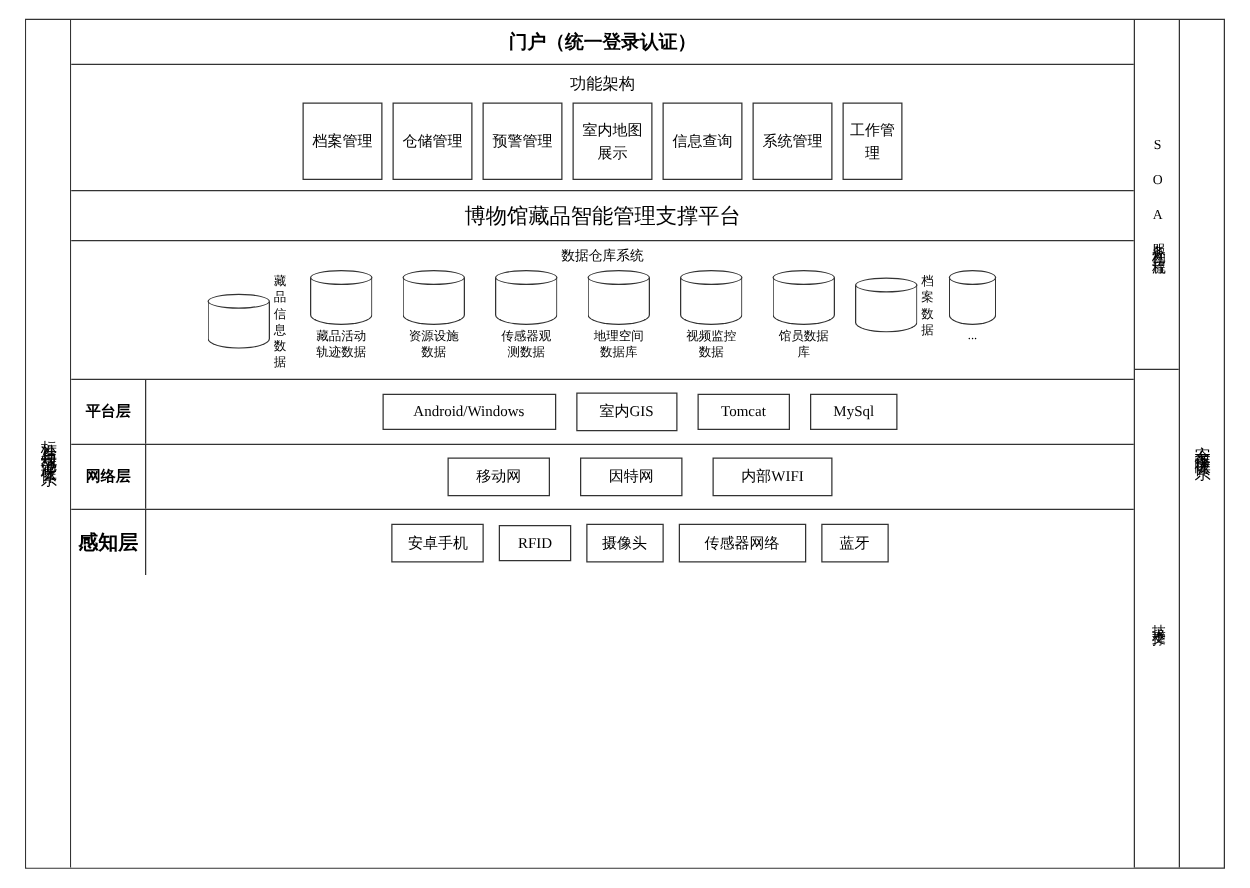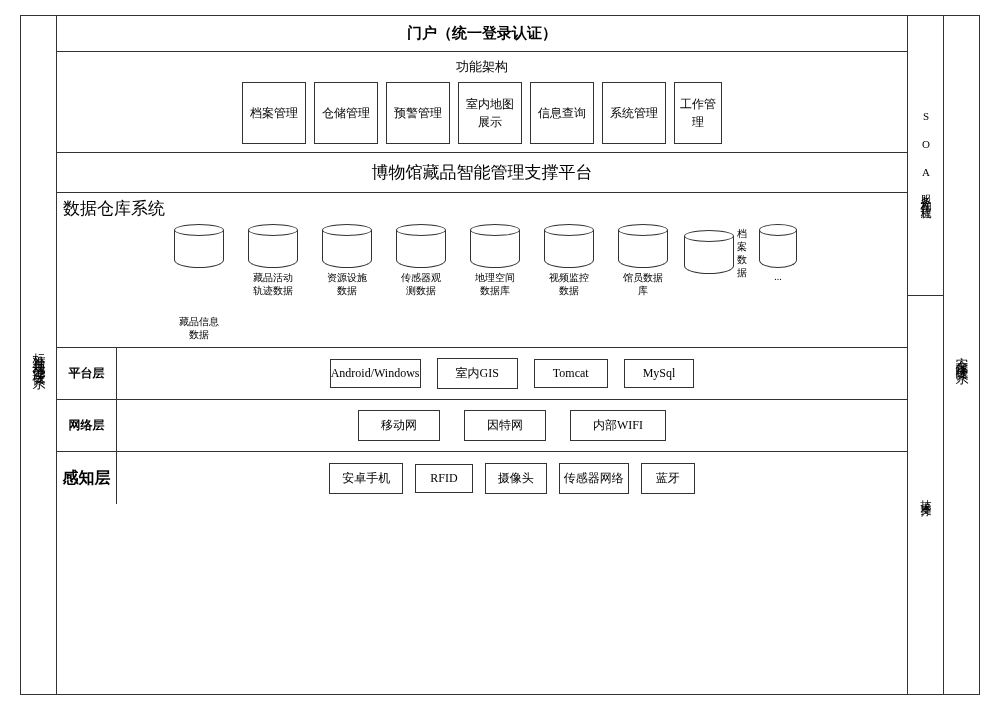--- a/index.html
+++ b/index.html
@@ -43,26 +43,26 @@
           <div style="border:1.5px solid #333; width:64px; min-height:62px; display:flex; align-items:center; justify-content:center; text-align:center; font-size:12px; padding:4px; font-family:'SimSun',serif; line-height:1.5;">系统管理</div>
           <div style="border:1.5px solid #333; width:48px; min-height:62px; display:flex; align-items:center; justify-content:center; text-align:center; font-size:12px; padding:4px; font-family:'SimSun',serif; line-height:1.5;">工作管理</div>
         </div>
       </div>
 
       <div style="border-bottom:1.5px solid #333; padding:8px; text-align:center; font-size:17px; font-family:'SimSun',serif;">
         <span>博物馆藏品智能管理支撑平台</span>
       </div>
 
       <div style="border-bottom:1.5px solid #333; padding:4px 6px 6px 6px; display:flex; flex-direction:column;">
-        <div style="text-align:left; font-size:17px; margin-bottom:4px; font-family:Liberation Sans, sans-serif;">
+        <div style="text-align:center; font-size:11px; margin-bottom:4px; font-family:Liberation Sans, sans-serif;">
           <span>数据仓库系统</span>
         </div>
         <div style="display:flex; flex-direction:row; justify-content:center; gap:8px; align-items:flex-start;">
 
-          <div style="display:flex;flex-direction:column;align-items:center;width:66px;gap:44px;">
+          <div style="display:flex;flex-direction:row;align-items:center;width:66px;">
             <div style="position:relative;width:50px;">
               <div style="width:50px;height:12px;border-radius:50%;border:1.5px solid #333;background:#fff;position:relative;z-index:2;"></div>
               <div style="width:50px;height:38px;border-left:1.5px solid #333;border-right:1.5px solid #333;border-bottom:1.5px solid #333;border-bottom-left-radius:50% 8px;border-bottom-right-radius:50% 8px;margin-top:-6px;background:#fff;"></div>
             </div>
             <div style="font-size:10px;text-align:center;margin-top:3px;line-height:1.3;font-family:'SimSun',serif;">藏品信息<br>数据</div>
           </div>
 
           <div style="display:flex;flex-direction:column;align-items:center;width:66px;">
             <div style="position:relative;width:50px;">
               <div style="width:50px;height:12px;border-radius:50%;border:1.5px solid #333;background:#fff;position:relative;z-index:2;"></div>
@@ -126,21 +126,21 @@
             </div>
             <div style="font-size:10px;text-align:center;margin-top:3px;font-family:'SimSun',serif;">...</div>
           </div>
 
         </div>
       </div>
 
       <div style="display:flex; flex-direction:row; border-bottom:1.5px solid #333; min-height:52px;">
         <div style="width:60px; display:flex; align-items:center; justify-content:center; border-right:1.5px solid #333; font-size:12px; font-weight:bold; text-align:center; font-family:'SimSun',serif;">平台层</div>
         <div style="flex:1; display:flex; align-items:center; justify-content:center; gap:16px; padding:8px;">
-          <div style="border:1.5px solid #333; padding:6px 0; font-size:12px; font-family:'SimSun',serif;">Android/Windows</div>
+          <div style="border:1.5px solid #333; padding:6px 24px; font-size:12px; font-family:'SimSun',serif;">Android/Windows</div>
           <div style="border:1.5px solid #333; padding:6px 18px; font-size:12px; font-family:'SimSun',serif;">室内GIS</div>
           <div style="border:1.5px solid #333; padding:6px 18px; font-size:12px; font-family:'SimSun',serif;">Tomcat</div>
           <div style="border:1.5px solid #333; padding:6px 18px; font-size:12px; font-family:'SimSun',serif;">MySql</div>
         </div>
       </div>
 
       <div style="display:flex; flex-direction:row; border-bottom:1.5px solid #333; min-height:52px;">
         <div style="width:60px; display:flex; align-items:center; justify-content:center; border-right:1.5px solid #333; font-size:12px; font-weight:bold; text-align:center; font-family:'SimSun',serif;">网络层</div>
         <div style="flex:1; display:flex; align-items:center; justify-content:center; gap:24px; padding:8px;">
           <div style="border:1.5px solid #333; padding:6px 22px; font-size:12px; font-family:'SimSun',serif;">移动网</div>
@@ -148,21 +148,21 @@
           <div style="border:1.5px solid #333; padding:6px 22px; font-size:12px; font-family:'SimSun',serif;">内部WIFI</div>
         </div>
       </div>
 
       <div style="display:flex; flex-direction:row; min-height:52px;">
         <div style="width:60px; display:flex; align-items:center; justify-content:center; border-right:1.5px solid #333; font-size:16px; font-weight:bold; text-align:center; font-family:'SimSun',serif;">感知层</div>
         <div style="flex:1; display:flex; align-items:center; justify-content:center; gap:12px; padding:8px;">
           <div style="border:1.5px solid #333; padding:6px 12px; font-size:12px; font-family:'SimSun',serif;">安卓手机</div>
           <div style="border:1.5px solid #333; padding:6px 14px; font-size:12px; font-family:'SimSun',serif;">RFID</div>
           <div style="border:1.5px solid #333; padding:6px 12px; font-size:12px; font-family:'SimSun',serif;">摄像头</div>
-          <div style="border:1.5px solid #333; padding:6px 4px; font-size:12px; font-family:'SimSun',serif;">传感器网络</div>
+          <div style="border:1.5px solid #333; padding:6px 20px; font-size:12px; font-family:'SimSun',serif;">传感器网络</div>
           <div style="border:1.5px solid #333; padding:6px 14px; font-size:12px; font-family:Liberation Sans, sans-serif;">蓝牙</div>
         </div>
       </div>
 
     </div>
 
     <div style="display:flex; flex-direction:column; width:36px; border-left:1.5px solid #333;">
 
       <div style="flex:0 0 auto; height:280px; display:flex; align-items:center; justify-content:center; writing-mode:vertical-rl; text-orientation:upright; font-size:11px; letter-spacing:2px; border-bottom:1.5px solid #333; font-family:'SimSun',serif; line-height:1.2;">
         S&nbsp;O&nbsp;A<br style="writing-mode:vertical-rl;">

